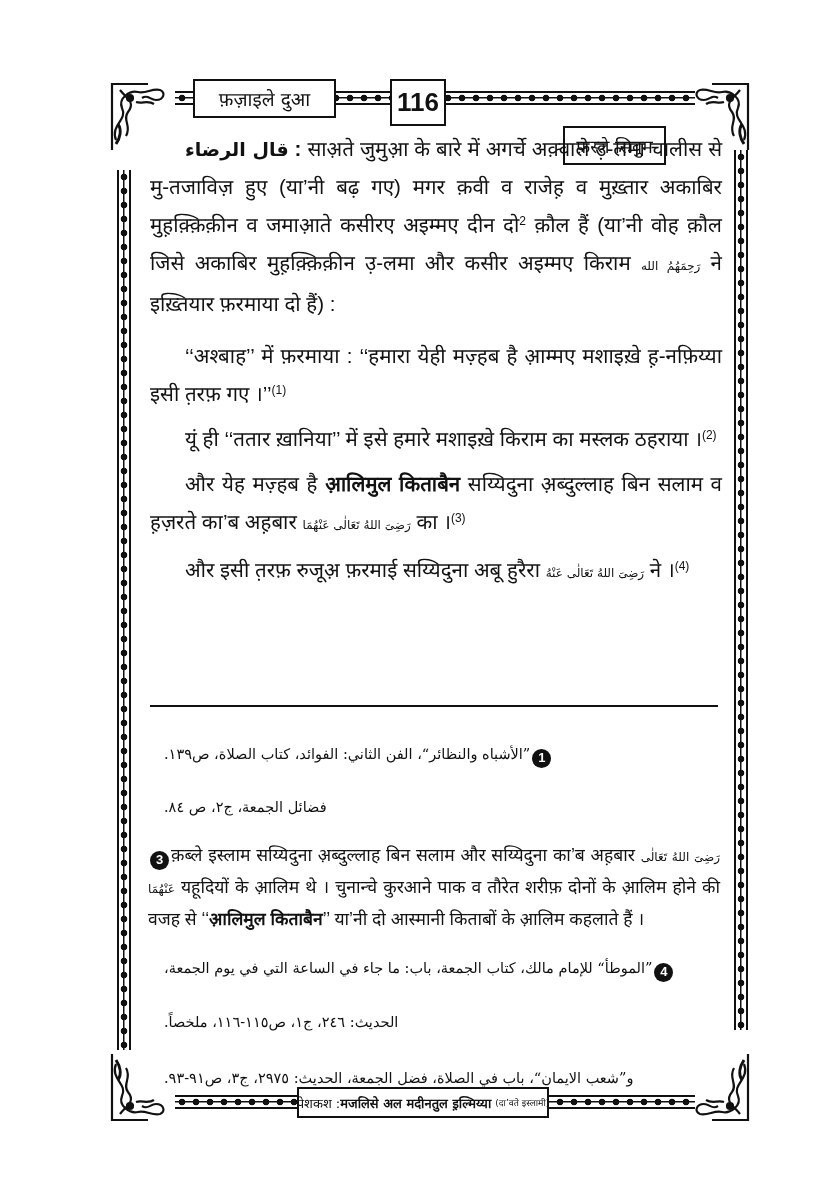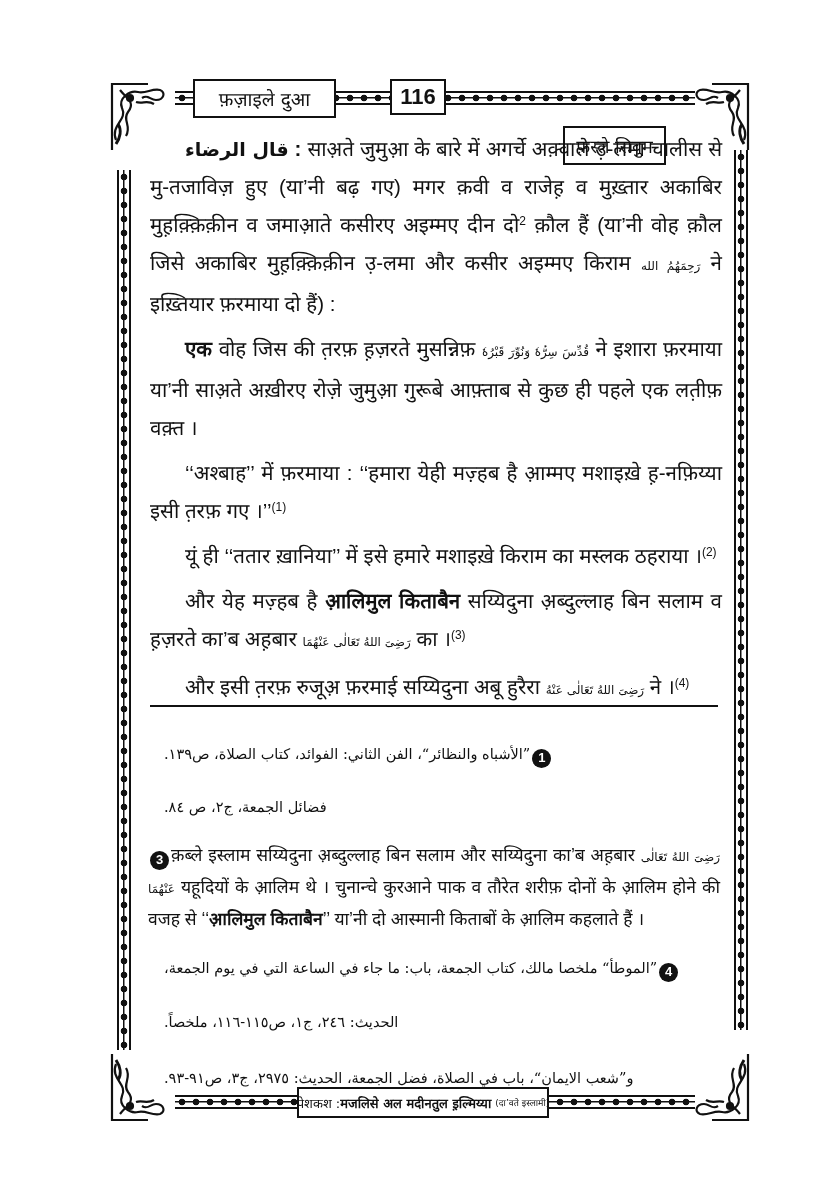--- a/index.html
+++ b/index.html
@@ -25,21 +25,21 @@
   .corner { position: absolute; width: 62px; height: 72px; }
   .corner svg { width: 100%; height: 100%; }
   .corner.tl { left: 108px; top: 80px; }
   .corner.tr { left: 690px; top: 80px; transform: scaleX(-1); }
   .corner.bl { left: 108px; top: 1052px; transform: scaleY(-1); }
   .corner.br { left: 690px; top: 1052px; transform: scale(-1,-1); }
 
   .hbox { position: absolute; background: #fff; border: 2px solid #111; box-sizing: border-box;
     display: flex; align-items: center; justify-content: center; white-space: nowrap; }
   .hbox.chapter { left: 193px; top: 79px; width: 143px; height: 39px; font-size: 19px; }
-  .hbox.page { left: 390px; top: 79px; width: 56px; height: 36px; font-size: 22px; font-weight: bold; font-family: "Liberation Sans", sans-serif; }
+  .hbox.page { left: 390px; top: 79px; width: 56px; height: 47px; font-size: 26px; font-weight: bold; font-family: "Liberation Sans", sans-serif; }
   .hbox.section { left: 563px; top: 79px; width: 103px; height: 39px; font-size: 18px; margin-top: 47px; }
   .hbox.footer { left: 297px; top: 1087px; width: 252px; height: 31px; font-size: 13px; }
   .hbox.footer b { font-weight: bold; margin-left: 0; }
   .hbox.footer small { font-size: 9px; margin-left: 4px; }
 
   
   .content { position: absolute; left: 150px; top: 130px; width: 572px; }
   .para { font-family: "Liberation Sans", sans-serif; font-size: 20.5px; line-height: 38px; margin: 0; text-align: justify; text-align-last: left; }
   .para.indent { text-indent: 35px; }
   .para b { font-weight: bold; }
@@ -116,23 +116,20 @@
 
 <div class="hbox chapter">फ़ज़ाइले दुआ</div>
 <div class="hbox page">116</div>
 <div class="hbox section">फ़स्ले सिवुम</div>
 
 <div class="content">
   <p class="para indent">
     <span class="ar-bold">قال الرضاء</span><b> : </b><span>साअ़ते जुमुआ़ के बारे में अगर्चे अक़्वाले उ़-लमा चालीस से मु-तजाविज़ हुए (या’नी बढ़ गए) मगर क़वी व राजेह़ व मुख़्तार अकाबिर मुह़क़्क़िक़ीन व जमाआ़ते कसीरए अइम्मए दीन दो</span><sup>2</sup><span> क़ौल हैं (या’नी वोह क़ौल जिसे अकाबिर मुह़क़्क़िक़ीन उ़-लमा और कसीर अइम्मए किराम </span><span class="ar">رَحِمَهُمُ الله</span><span> ने इख़्तियार फ़रमाया दो हैं) :</span>
   </p>
   <div class="gap"></div>
-  <p class="para indent">
-    <b>एक</b><span> वोह जिस की त़रफ़ ह़ज़रते मुसन्निफ़ </span><span class="ar">قُدِّسَ سِرُّهٗ وَنُوِّرَ قَبْرُهٗ</span><span> ने इशारा फ़रमाया या’नी साअ़ते अख़ीरए रोज़े जुमुआ़ गुरूबे आफ़्ताब से कुछ ही पहले एक लत़ीफ़ वक़्त ।</span>
-  </p>
   <div class="gap"></div>
   <p class="para indent">
     <span>‘‘अश्बाह’’ में फ़रमाया : ‘‘हमारा येही मज़्हब है आ़म्मए मशाइख़े ह़-नफ़िय्या इसी त़रफ़ गए ।’’</span><sup>(1)</sup>
   </p>
   <div class="gap"></div>
   <p class="para indent">
     <span>यूं ही ‘‘ततार ख़ानिया’’ में इसे हमारे मशाइख़े किराम का मस्लक ठहराया ।</span><sup>(2)</sup>
   </p>
   <div class="gap"></div>
   <p class="para indent">
@@ -150,21 +147,21 @@
   <p class="fn-ar">
     <span class="badge">1</span><span>”الأشباه والنظائر“، الفن الثاني: الفوائد، كتاب الصلاة، ص١٣٩.</span>
   </p>
   <p class="fn-ar" style="line-height:34px">
     <span>فضائل الجمعة، ج٢، ص ٨٤.</span>
   </p>
   <p class="fn-hi">
     <span class="badge">3</span><span>क़ब्ले इस्लाम सय्यिदुना अ़ब्दुल्लाह बिन सलाम और सय्यिदुना का’ब अह़बार </span><span class="ar">رَضِیَ اللهُ تَعَالٰی عَنْهُمَا</span><span> यहूदियों के आ़लिम थे । चुनान्चे कुरआने पाक व तौरेत शरीफ़ दोनों के आ़लिम होने की वजह से ‘‘</span><b>आ़लिमुल किताबैन</b><span>’’ या’नी दो आस्मानी किताबों के आ़लिम कहलाते हैं ।</span>
   </p>
   <p class="fn-ar" style="line-height:36px">
-    <span class="badge">4</span><span>”الموطأ“ ملخصا مالك، كتاب الجمعة، باب: ما جاء في الساعة التي في يوم الجمعة،</span>
+    <span class="badge">4</span><span>”الموطأ“ للإمام مالك، كتاب الجمعة، باب: ما جاء في الساعة التي في يوم الجمعة،</span>
   </p>
   <p class="fn-ar">
     <span>الحديث: ٢٤٦، ج١، ص١١٥-١١٦، ملخصاً.</span>
   </p>
   <p class="fn-ar">
     <span>و”شعب الايمان“، باب في الصلاة، فضل الجمعة، الحديث: ٢٩٧٥، ج٣، ص٩١-٩٣.</span>
   </p>
 </div>
 
 <div class="hbox footer">

